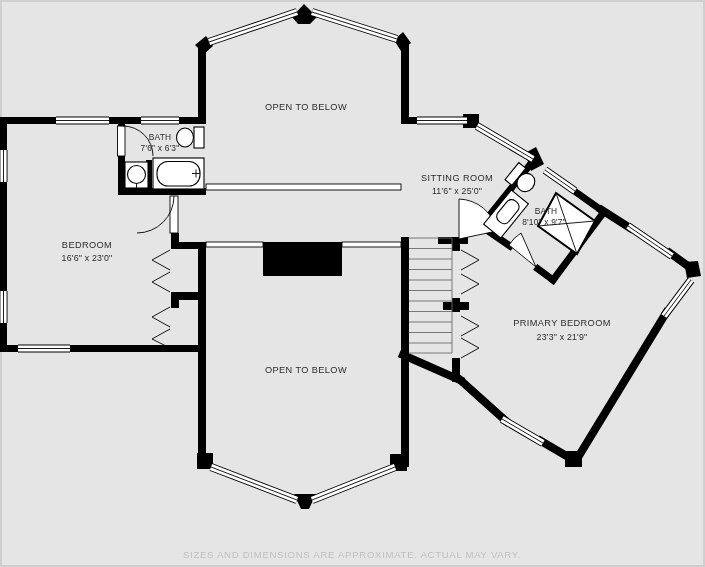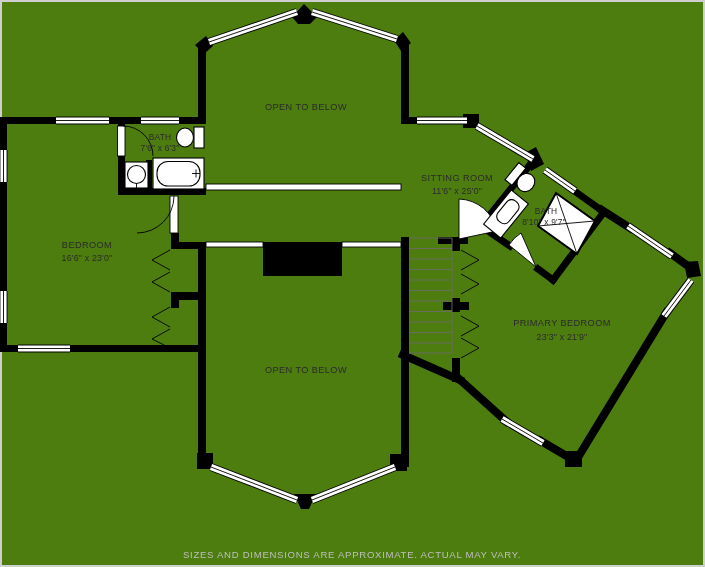--- a/index.html
+++ b/index.html
@@ -1,19 +1,19 @@
 <!DOCTYPE html>
 <html><head>
 <meta charset="utf-8">
 <style>
   html,body{margin:0;padding:0;background:#fff;}
   .canvas{
     position:relative;
     width:705px;height:567px;
-    background:#4d7c0f;
+    background:#e5e5e5;
     font-family:"Liberation Sans",sans-serif;
     overflow:hidden;
   }
   svg{display:block}
   .wall{fill:#000}
   .wline{stroke:#000;stroke-width:8;stroke-linecap:square;fill:none}
   .wline7{stroke:#000;stroke-width:7;stroke-linecap:square;fill:none}
   .win-base{stroke:#000;stroke-width:8;stroke-linecap:butt}
   .win-fill{stroke:#fff;stroke-width:6.2;stroke-linecap:butt}
   .win-mid{stroke:#000;stroke-width:0.9;stroke-linecap:butt}

